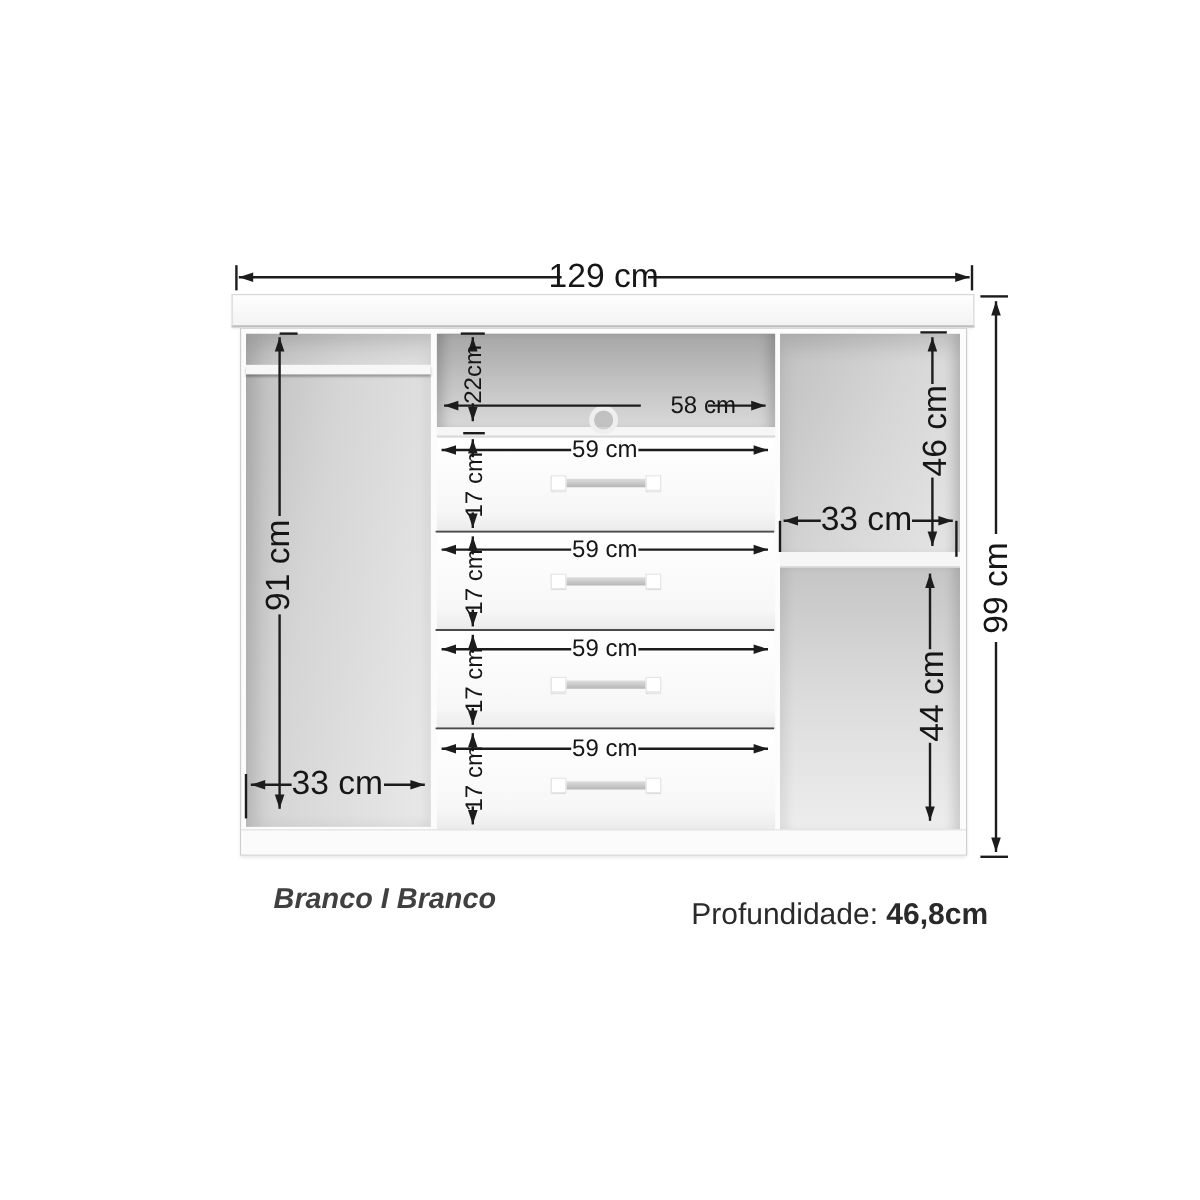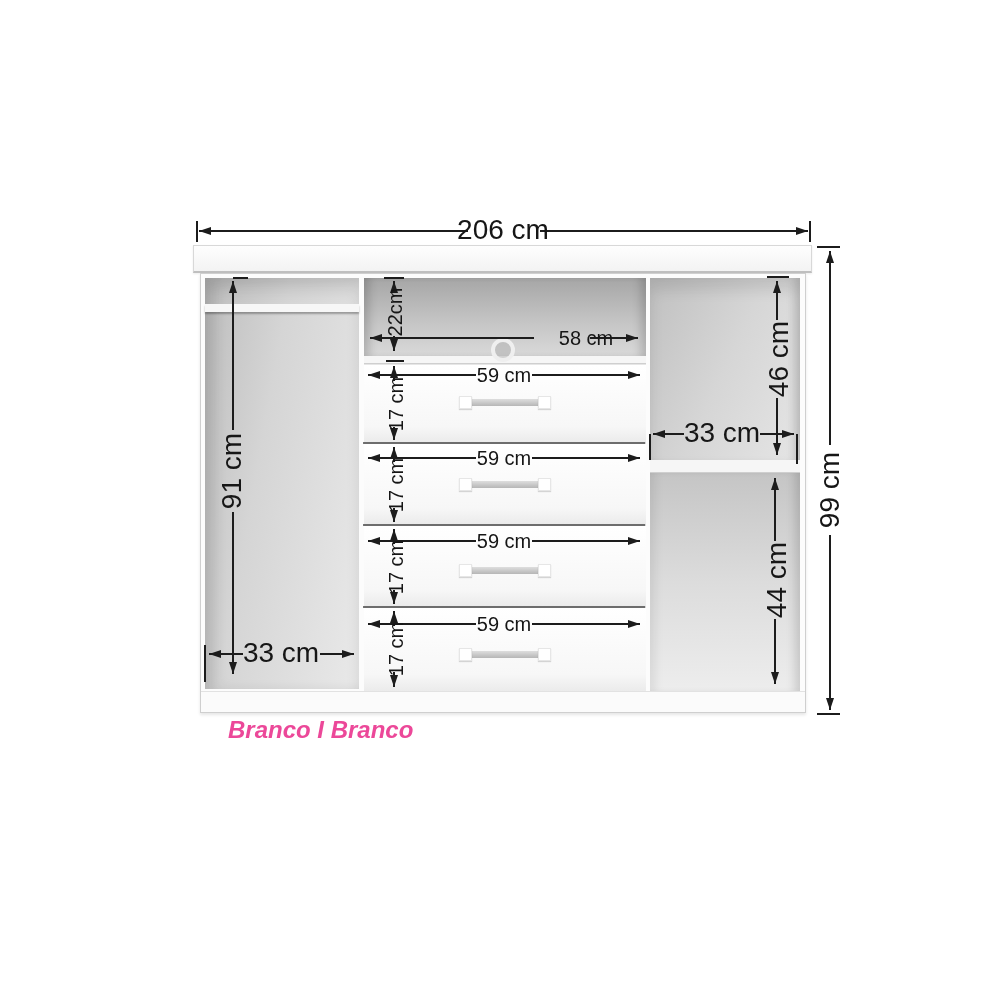--- a/index.html
+++ b/index.html
@@ -43,21 +43,21 @@
   .base{left:0;top:417px;width:604px;height:21px;background:#fbfbfb;border-top:1px solid #e2e2e2;}
 
   
   svg.dims{position:absolute;left:0;top:0;pointer-events:none;}
   .dimtext{position:absolute;transform:translate(-50%,-50%);color:#161616;white-space:nowrap;
     font-size:28px;line-height:1;}
   .dimtext.rot{transform:translate(-50%,-50%) rotate(-90deg);}
   .dimtext.small{font-size:20px;}
 
   
-  .finish-label{position:absolute;left:228px;top:716px;font-size:24px;font-weight:bold;font-style:italic;color:#ec4899;}
+  .finish-label{position:absolute;left:228px;top:736px;font-size:24px;font-weight:bold;font-style:italic;color:#404040;}
   .depth-label{position:absolute;left:576px;top:748px;font-size:25px;color:#2a2a2a;}
   .depth-label b{font-weight:bold;}
 </style>
 </head>
 <body>
 
 <div id="stage">
 
   <div class="crown"></div>
 
@@ -193,21 +193,21 @@
         <line x1="760" y1="434" x2="794" y2="434" marker-end="url(#ar)"></line>
       </g>
 
       <g>
         <line x1="775" y1="541" x2="775" y2="478" marker-end="url(#ar)"></line>
         <line x1="775" y1="619" x2="775" y2="684" marker-end="url(#ar)"></line>
       </g>
     </g>
   </svg>
 
-  <div class="dimtext" style="left:503px;top:230px;">206 cm</div>
+  <div class="dimtext" style="left:503px;top:230px;">129 cm</div>
   <div class="dimtext rot" style="left:830px;top:490px;">99 cm</div>
   <div class="dimtext rot" style="left:232px;top:471px;">91 cm</div>
   <div class="dimtext" style="left:281px;top:653px;">33 cm</div>
   <div class="dimtext rot small" style="left:395px;top:312px;">22cm</div>
   <div class="dimtext small" style="left:586px;top:338px;">58 cm</div>
 
   <div class="dimtext small" style="left:504px;top:375px;">59 cm</div>
   <div class="dimtext small" style="left:504px;top:458px;">59 cm</div>
   <div class="dimtext small" style="left:504px;top:541px;">59 cm</div>
   <div class="dimtext small" style="left:504px;top:624px;">59 cm</div>
@@ -215,14 +215,18 @@
   <div class="dimtext rot small" style="left:396px;top:404px;">17 cm</div>
   <div class="dimtext rot small" style="left:396px;top:485px;">17 cm</div>
   <div class="dimtext rot small" style="left:396px;top:567px;">17 cm</div>
   <div class="dimtext rot small" style="left:396px;top:649px;">17 cm</div>
 
   <div class="dimtext rot" style="left:779px;top:359px;">46 cm</div>
   <div class="dimtext" style="left:722px;top:433px;">33 cm</div>
   <div class="dimtext rot" style="left:777px;top:580px;">44 cm</div>
 
   <div class="finish-label">Branco I Branco</div>
+  <div class="depth-label">
+    <span>Profundidade:</span>
+    <b>46,8cm</b>
+  </div>
 
 </div>
 
 </body></html>

